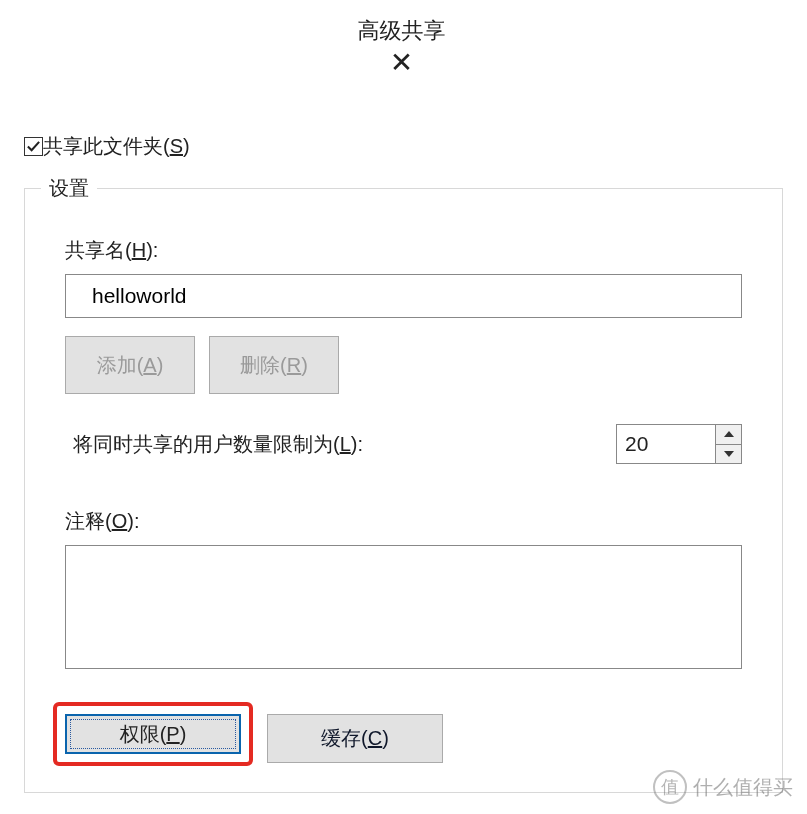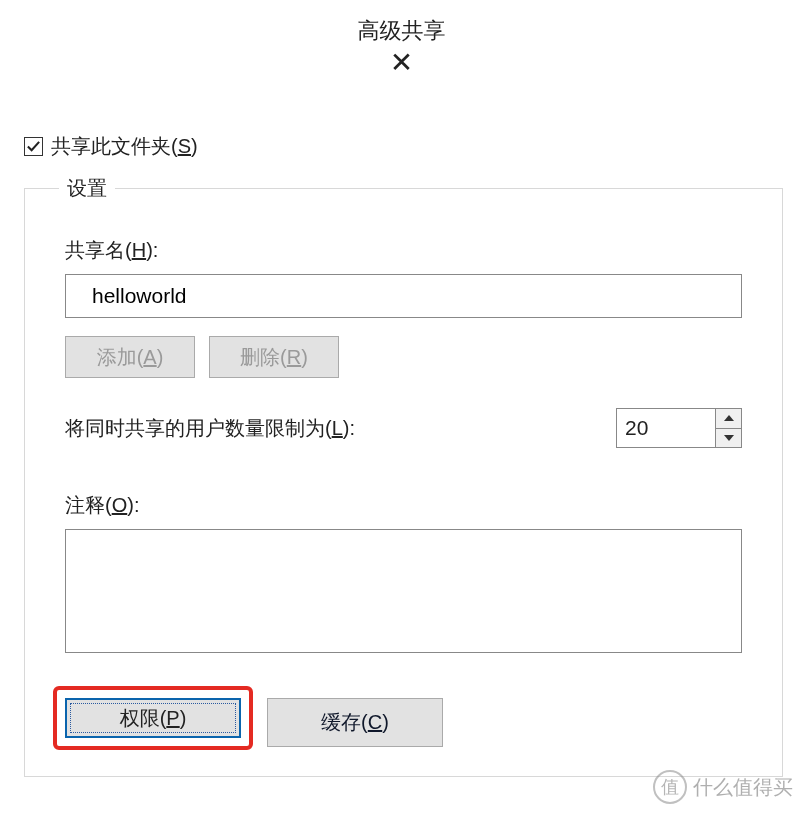--- a/index.html
+++ b/index.html
@@ -40,21 +40,20 @@
     padding: 0 6px;
   }
 
   .content {
     padding: 44px 24px 20px 24px;
   }
 
   .checkbox-row {
     display: flex;
     align-items: center;
-    gap: 8px;
     margin-bottom: 28px;
   }
   .checkbox {
     width: 19px;
     height: 19px;
     border: 1.5px solid #333;
     display: inline-flex;
     align-items: center;
     justify-content: center;
     cursor: pointer;
@@ -65,21 +64,21 @@
 
   .groupbox {
     border: 1px solid #d8d8d8;
     margin: 0 0 0 0;
     padding: 48px 40px 26px 40px;
     position: relative;
   }
   .groupbox-title {
     position: absolute;
     top: -14px;
-    left: 34px;
+    left: 16px;
     background: #fff;
     padding: 0 8px;
     font-size: 20px;
   }
 
   .field-label {
     font-size: 20px;
     margin-bottom: 10px;
     display: block;
   }
@@ -94,37 +93,38 @@
     outline: none;
   }
 
   .btn-row {
     display: flex;
     gap: 14px;
     margin-top: 18px;
     margin-bottom: 30px;
   }
   .btn {
-    height: 42px;
+    height: 58px;
     padding: 0 20px;
     border: 1.5px solid #aaa;
     background: #e2e2e2;
     font-size: 20px;
     font-family: inherit;
     cursor: pointer;
     color: #888;
     min-width: 130px;
   }
   .btn.disabled { color: #9a9a9a; cursor: default; }
 
   .limit-row {
     display: flex;
     align-items: center;
     justify-content: space-between;
     margin-bottom: 44px;
+    margin-left: 8px;
   }
   .spinner {
     display: flex;
     border: 1.5px solid #888;
     height: 40px;
     width: 126px;
   }
   .spinner-value {
     flex: 1;
     padding: 4px 8px;

